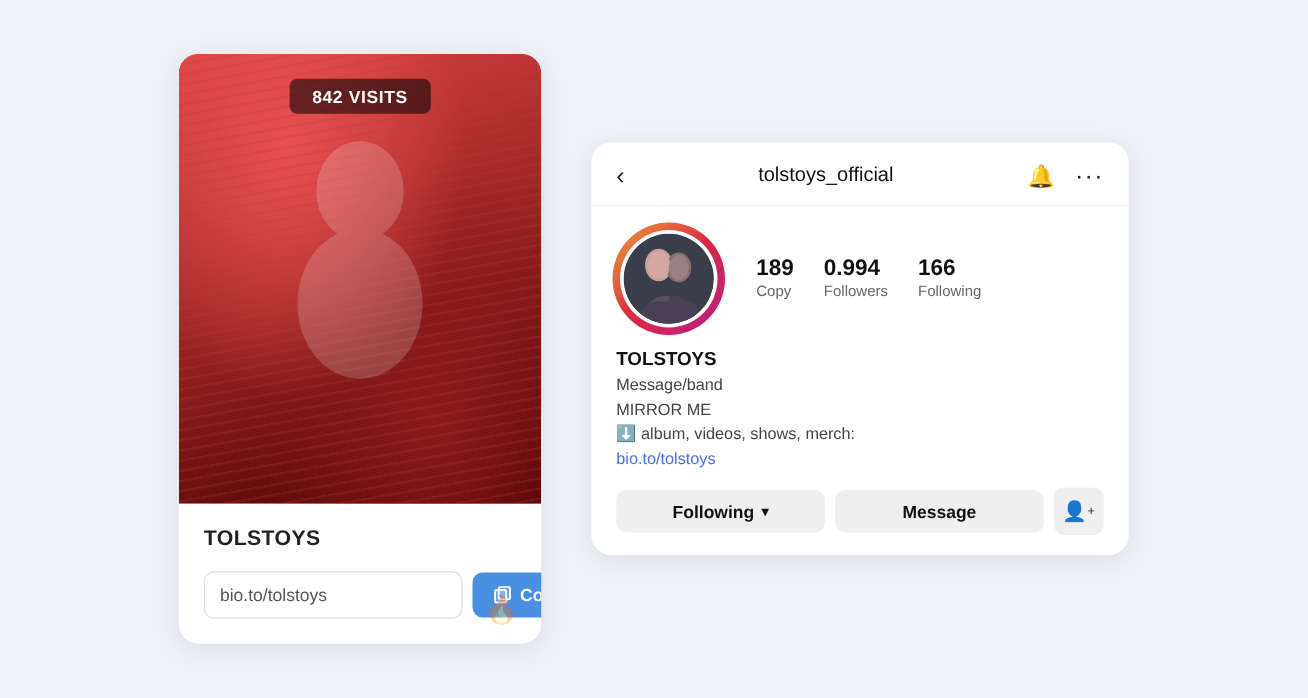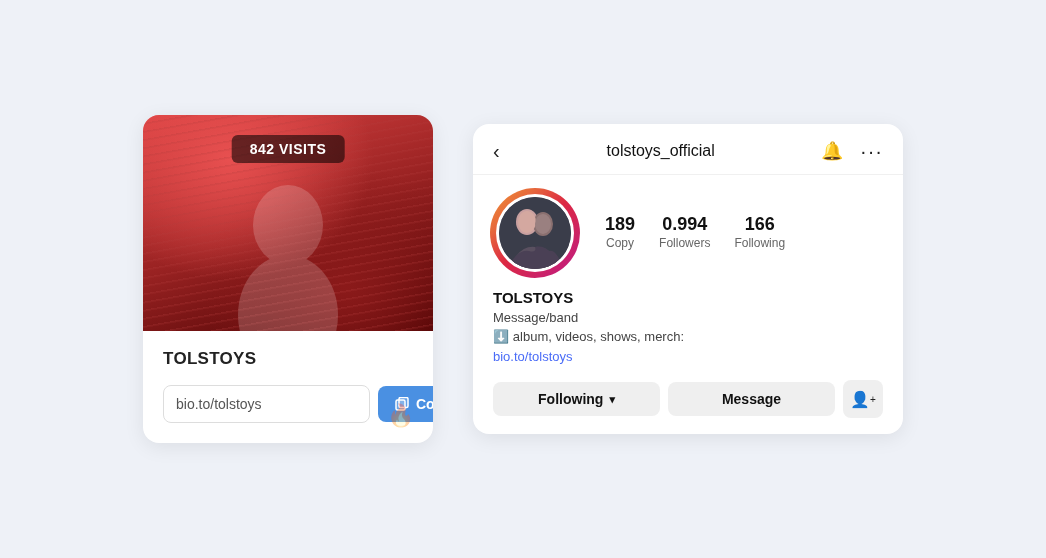--- a/index.html
+++ b/index.html
@@ -24,21 +24,21 @@
     .left-card {
       background: #fff;
       border-radius: 16px;
       width: 290px;
       overflow: hidden;
       box-shadow: 0 4px 20px rgba(0,0,0,0.08);
     }
     .left-card-image {
       position: relative;
       width: 100%;
-      height: 216px;
+      height: 360px;
       background: linear-gradient(135deg, #c0392b 0%, #8e1a1a 40%, #5a0a0a 100%);
       overflow: hidden;
     }
     .left-card-image-bg {
       width: 100%;
       height: 100%;
       background:
         radial-gradient(ellipse at 30% 20%, #e85050 0%, transparent 50%),
         radial-gradient(ellipse at 70% 80%, #8b1a1a 0%, transparent 50%),
         linear-gradient(160deg, #d44 0%, #922 50%, #400 100%);
@@ -213,21 +213,21 @@
     
     .ig-avatar-photo svg {
       width: 72px;
       height: 72px;
     }
     .ig-stats {
       display: flex;
       gap: 24px;
     }
     .ig-stat {
-      text-align: center;
+      text-align: left;
     }
     .ig-stat-number {
       font-size: 18px;
       font-weight: 700;
       color: #111;
       line-height: 1.2;
     }
     .ig-stat-label {
       font-size: 12px;
       color: #666;
@@ -371,20 +371,21 @@
             <div class="ig-stat-label">Followers</div>
           </div>
           <div class="ig-stat">
             <div class="ig-stat-number">166</div>
             <div class="ig-stat-label">Following</div>
           </div>
         </div>
       </div>
       <div class="ig-name">TOLSTOYS</div>
       <div class="ig-bio-line">Message/band</div>
+      <div class="ig-bio-line">MIRROR ME</div>
       <div class="ig-bio-line">⬇️ album, videos, shows, merch:</div>
       <a class="ig-bio-line link" href="#">bio.to/tolstoys</a>
       <div class="ig-actions">
         <button class="ig-btn following">
           <span>Following</span>
           <span class="chevron-down">▾</span>
         </button>
         <button class="ig-btn message">
           <span>Message</span>
         </button>

